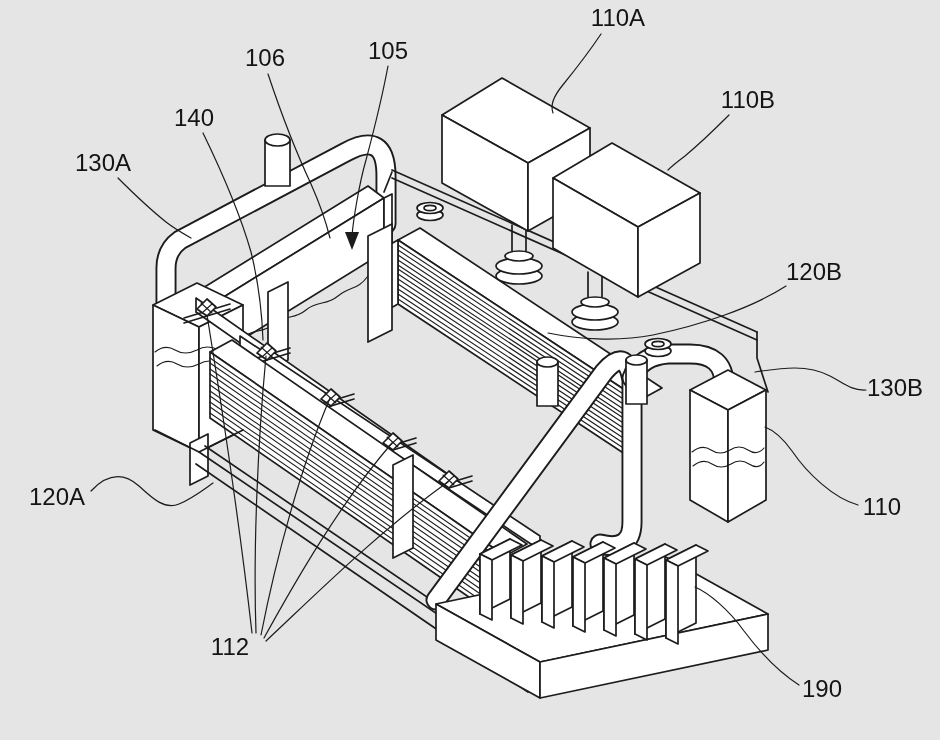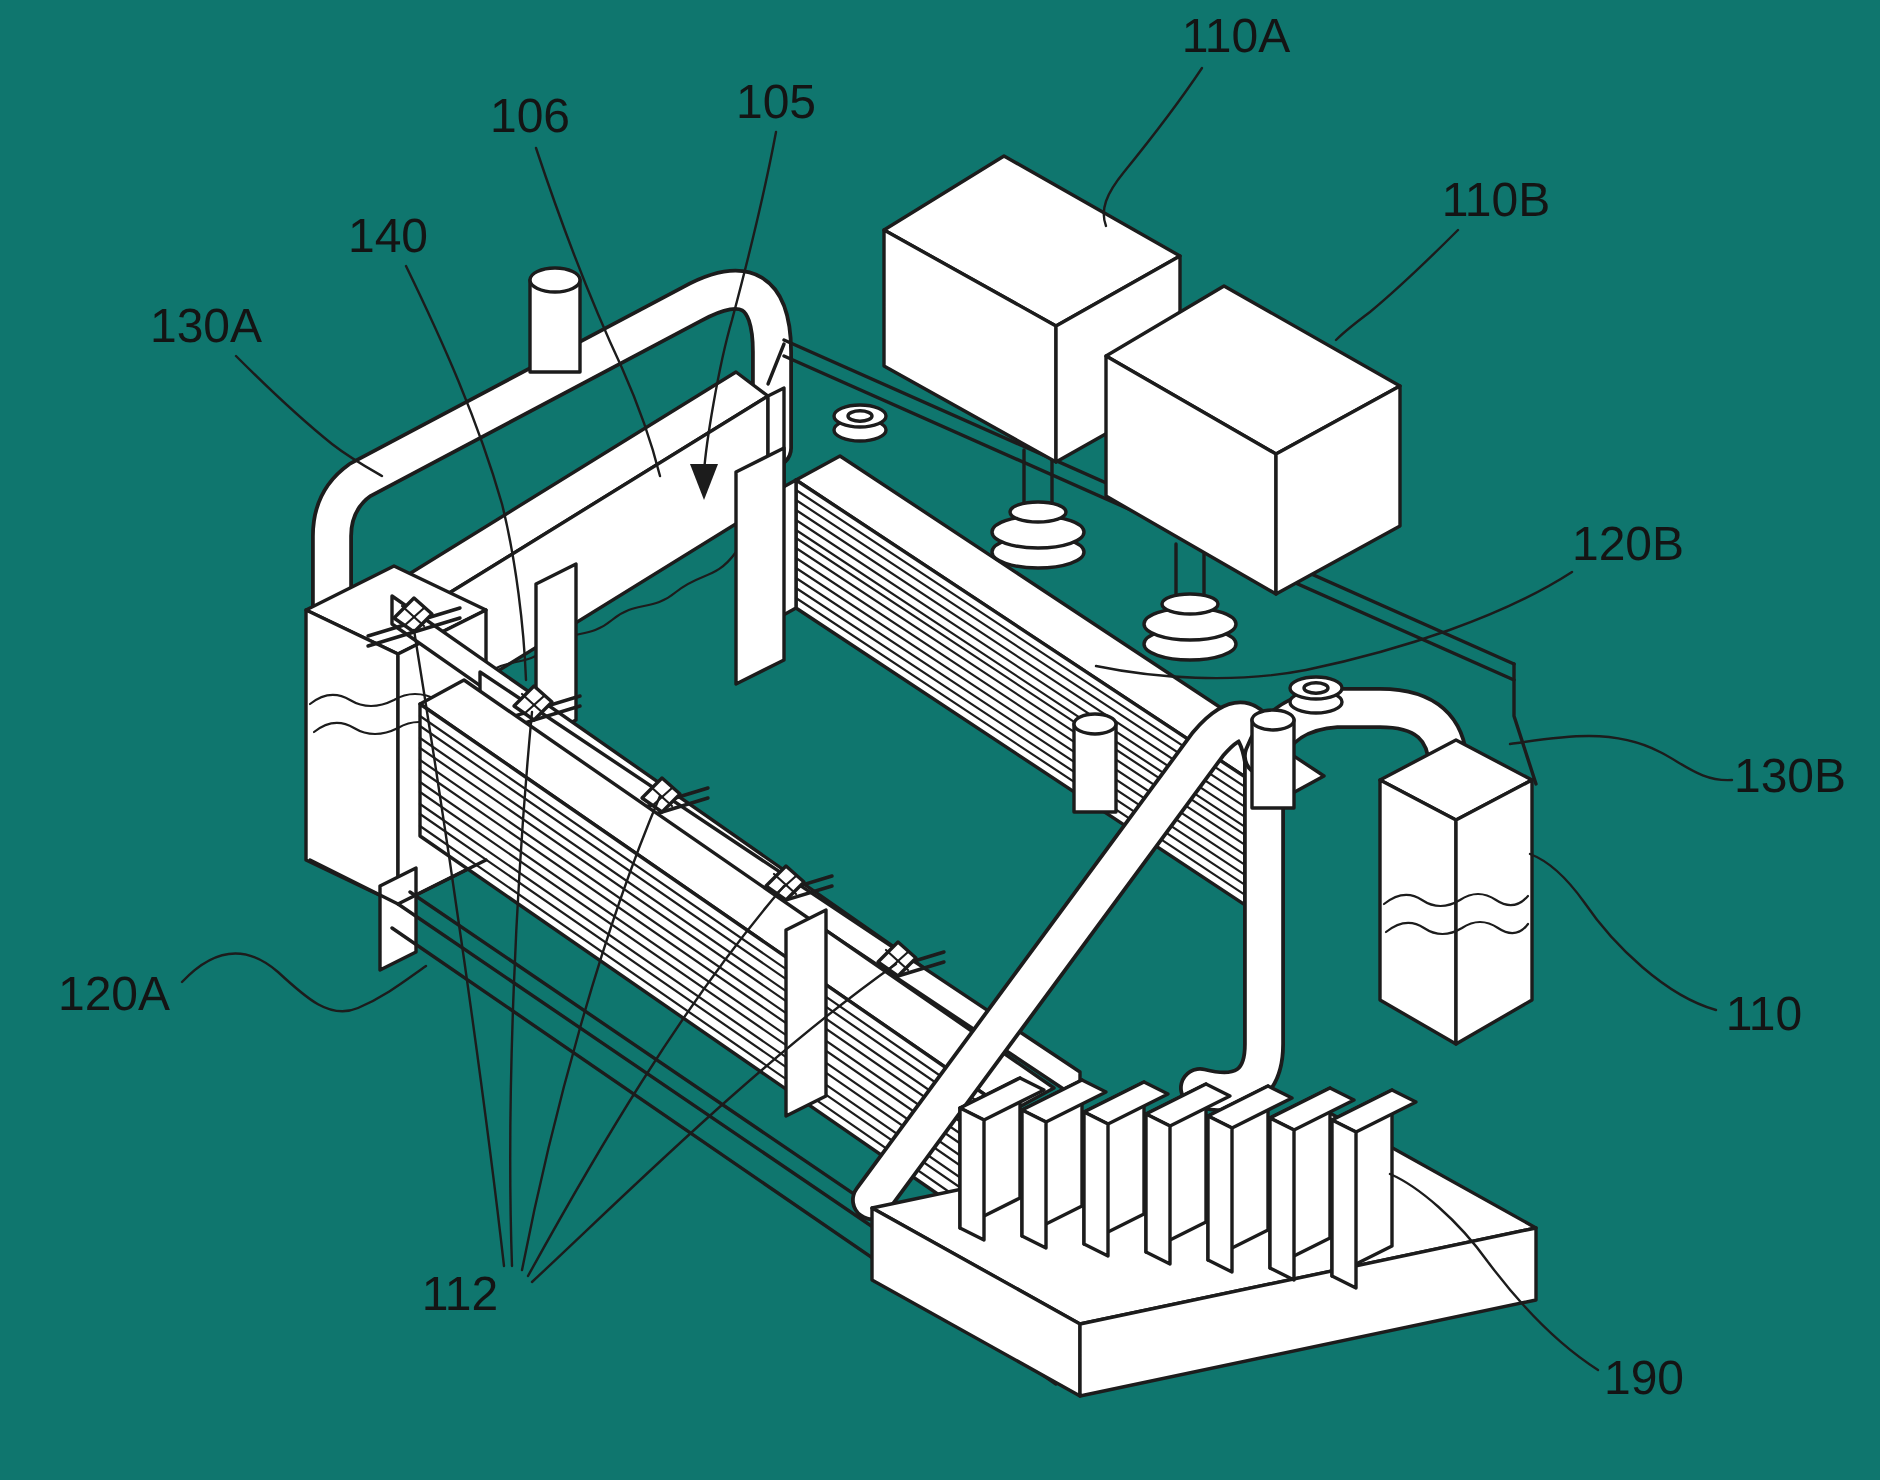--- a/index.html
+++ b/index.html
@@ -1,17 +1,17 @@
 <!DOCTYPE html>
 <html><head>
 <meta charset="utf-8">
 <style>
   :root { --ink: #1c1c1c; }
   html,body { margin:0; padding:0; background:#ffffff; width:940px; height:740px; overflow:hidden; }
-  .stage { position:relative; width:940px; height:740px; background:#0f766e; }
+  .stage { position:relative; width:940px; height:740px; background:#e5e5e5; }
   svg { display:block; }
   .ln   { fill:none; stroke:var(--ink); stroke-width:1.7; stroke-linejoin:round; stroke-linecap:round; }
   .thin { fill:none; stroke:var(--ink); stroke-width:1.1; stroke-linecap:round; }
   .wh   { fill:#ffffff; stroke:var(--ink); stroke-width:1.7; stroke-linejoin:round; }
   .tube-o { fill:none; stroke:var(--ink); stroke-width:21; stroke-linecap:round; stroke-linejoin:round; }
   .tube-i { fill:none; stroke:#ffffff; stroke-width:17.2; stroke-linecap:round; stroke-linejoin:round; }
   .leader { fill:none; stroke:var(--ink); stroke-width:1.2; stroke-linecap:round; }
   .arrowhead { fill:var(--ink); stroke:none; }
   .ref { font-family:"Liberation Sans", sans-serif; font-size:24px; fill:#141414; text-anchor:middle; }
 </style>

